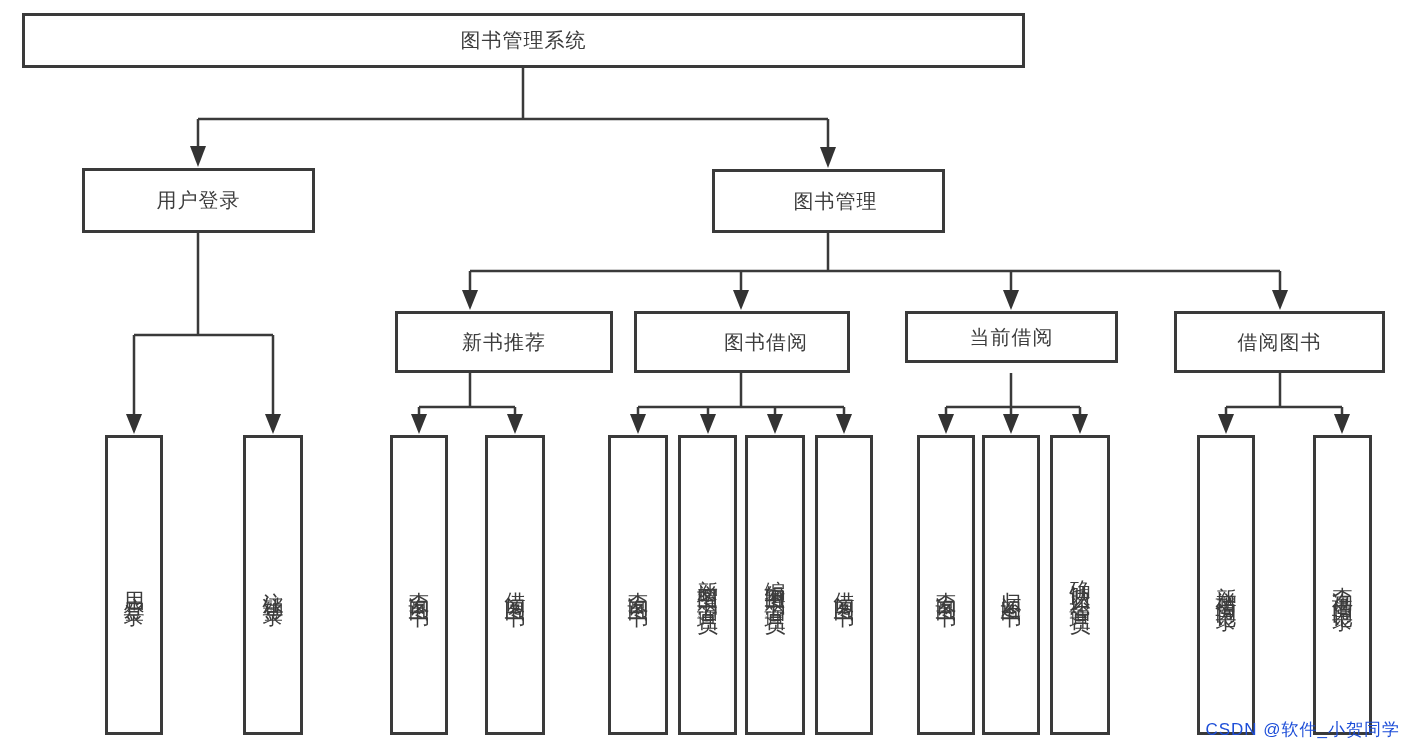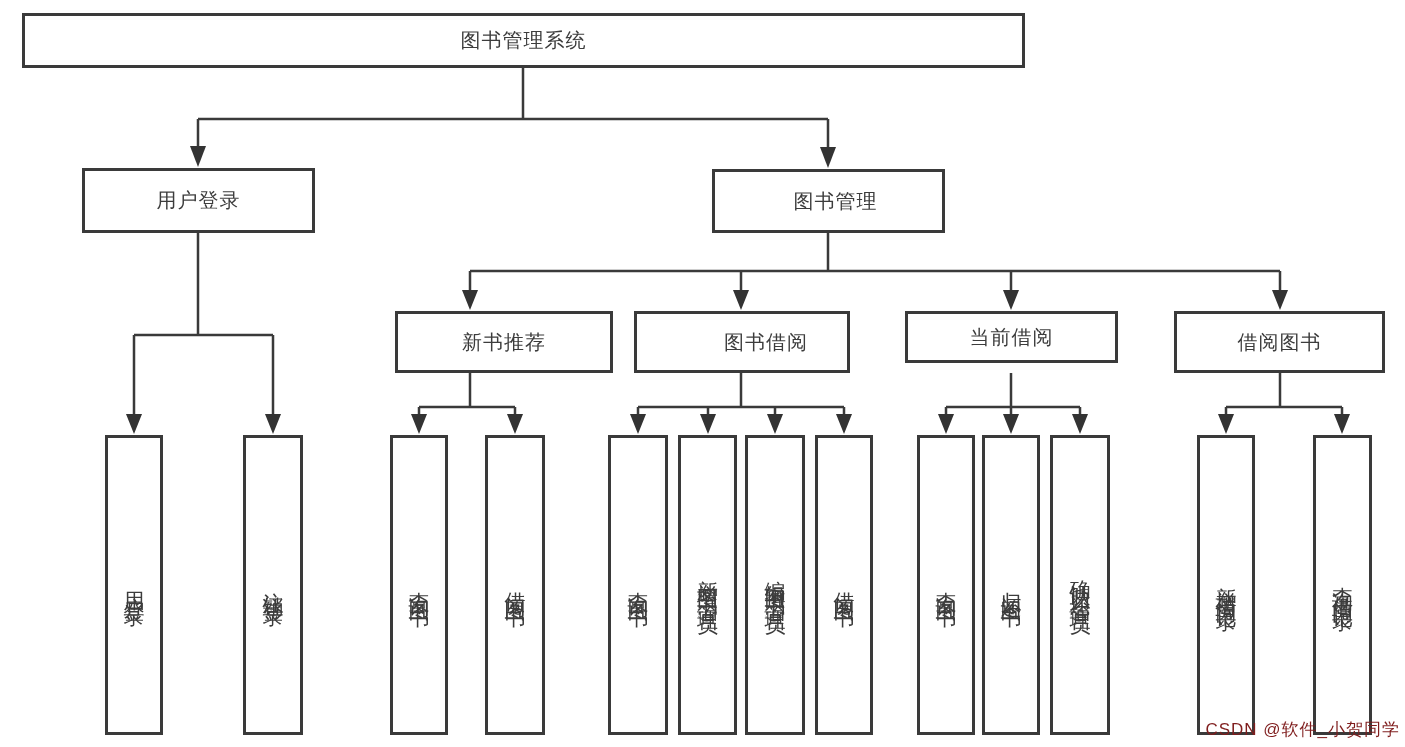--- a/index.html
+++ b/index.html
@@ -61,21 +61,21 @@
     stroke: #3a3a3a;
     stroke-width: 2.5;
     fill: none;
   }
   .connectors polygon { fill: #333333; }
   .watermark {
     position: absolute;
     right: 5px;
     bottom: 6px;
     font-size: 17px;
-    color: #7f1d1d;
+    color: #1d4ed8;
     letter-spacing: 1px;
     z-index: 5;
   }
 </style>
 </head>
 <body>
 
 <div class="canvas">
 
   <svg class="connectors" viewBox="0 0 1405 747" xmlns="http://www.w3.org/2000/svg">

